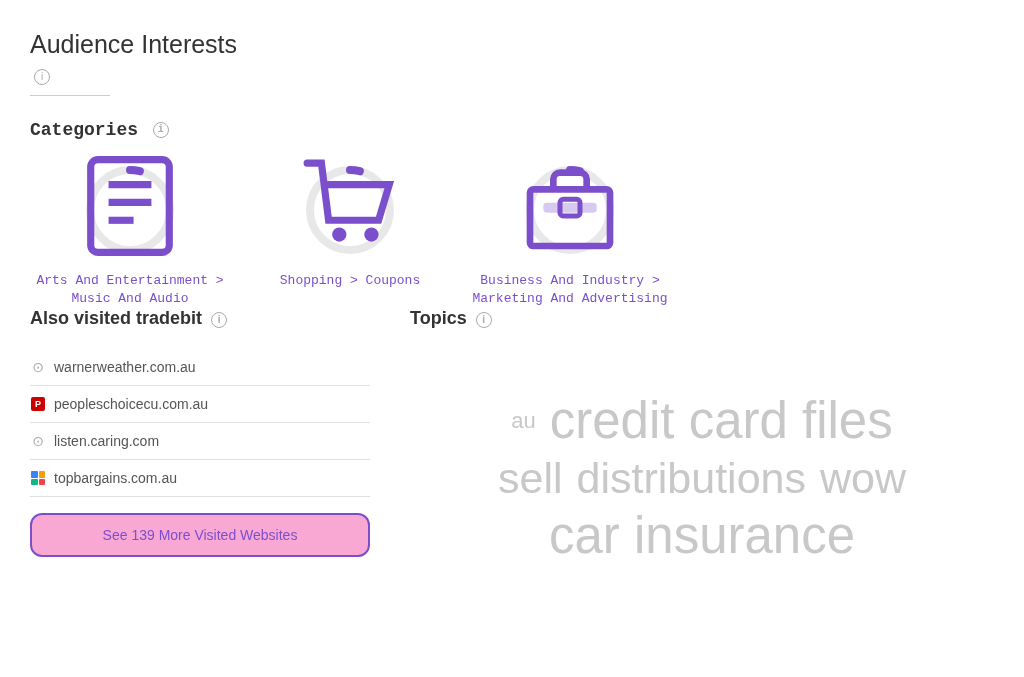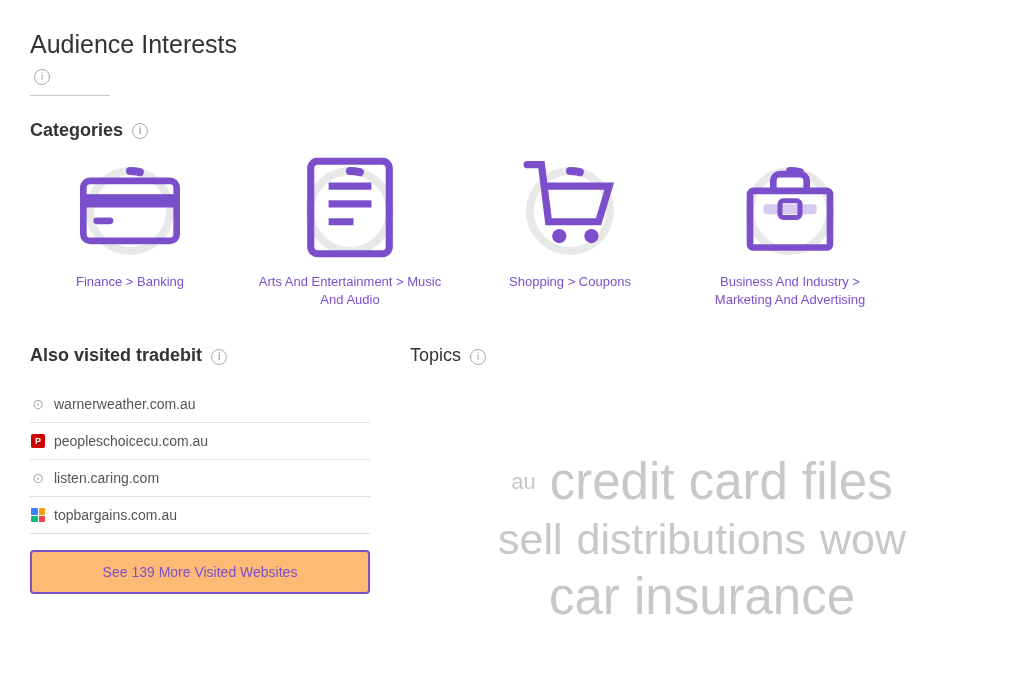--- a/index.html
+++ b/index.html
@@ -42,21 +42,21 @@
 
     .section-label {
       font-size: 18px;
       font-weight: 600;
       color: #333;
       margin-bottom: 20px;
     }
 
     
     .categories-section {
-      margin-bottom: 36px;
+      font-family: Liberation Mono, monospace;
     }
 
     .categories-row {
       display: flex;
       gap: 20px;
       flex-wrap: wrap;
     }
 
     .category-item {
       display: flex;
@@ -168,37 +168,37 @@
       height: 14px;
       border-radius: 1px;
     }
 
     .see-more-btn {
       display: inline-block;
       margin-top: 16px;
       padding: 12px 24px;
       border: 2px solid #7b4fcc;
       color: #7b4fcc;
-      background: #fdba74;
+      background: #f9a8d4;
       font-size: 14px;
       font-weight: 500;
       cursor: pointer;
-      border-radius: 4px;
+      border-radius: 12px;
       width: 100%;
       text-align: center;
     }
 
     
     .topics-section {}
 
     .topics-label {
       font-size: 18px;
-      font-weight: 400;
+      font-weight: 700;
       color: #333;
-      margin-bottom: 36px;
+      margin-bottom: 12px;
     }
 
     .word-cloud {
       position: relative;
       height: 280px;
       display: flex;
       flex-direction: column;
       align-items: center;
       justify-content: center;
       gap: 0;
@@ -234,36 +234,20 @@
 
 
 <div class="categories-section">
   <div class="section-label">
     <span>Categories</span>
     <span class="info-icon">i</span>
   </div>
 
   <div class="categories-row">
 
-    <div class="category-item">
-      <div class="donut-wrapper">
-        <svg viewBox="0 0 100 100">
-          <circle cx="50" cy="50" r="40" fill="none" stroke="#e8e8e8" stroke-width="8"></circle>
-          <circle cx="50" cy="50" r="40" fill="none" stroke="#7b4fcc" stroke-width="8" stroke-dasharray="10 241" stroke-dashoffset="0" stroke-linecap="round" transform="rotate(-90 50 50)"></circle>
-        </svg>
-        <div class="donut-icon">
-          <svg width="30" height="22" viewBox="0 0 30 22" fill="none">
-            <rect x="1" y="3" width="28" height="18" rx="2" stroke="#7b4fcc" stroke-width="2" fill="none"></rect>
-            <rect x="1" y="7" width="28" height="4" fill="#7b4fcc"></rect>
-            <rect x="4" y="14" width="6" height="2" rx="1" fill="#7b4fcc"></rect>
-          </svg>
-        </div>
-      </div>
-      <div class="category-label">Finance &gt; Banking</div>
-    </div>
 
     <div class="category-item">
       <div class="donut-wrapper">
         <svg viewBox="0 0 100 100">
           <circle cx="50" cy="50" r="40" fill="none" stroke="#e8e8e8" stroke-width="8"></circle>
           <circle cx="50" cy="50" r="40" fill="none" stroke="#7b4fcc" stroke-width="8" stroke-dasharray="10 241" stroke-dashoffset="0" stroke-linecap="round" transform="rotate(-90 50 50)"></circle>
         </svg>
         <div class="donut-icon">
           <svg width="26" height="28" viewBox="0 0 26 28" fill="none">
             <rect x="2" y="1" width="22" height="26" rx="2" stroke="#7b4fcc" stroke-width="2" fill="none"></rect>

